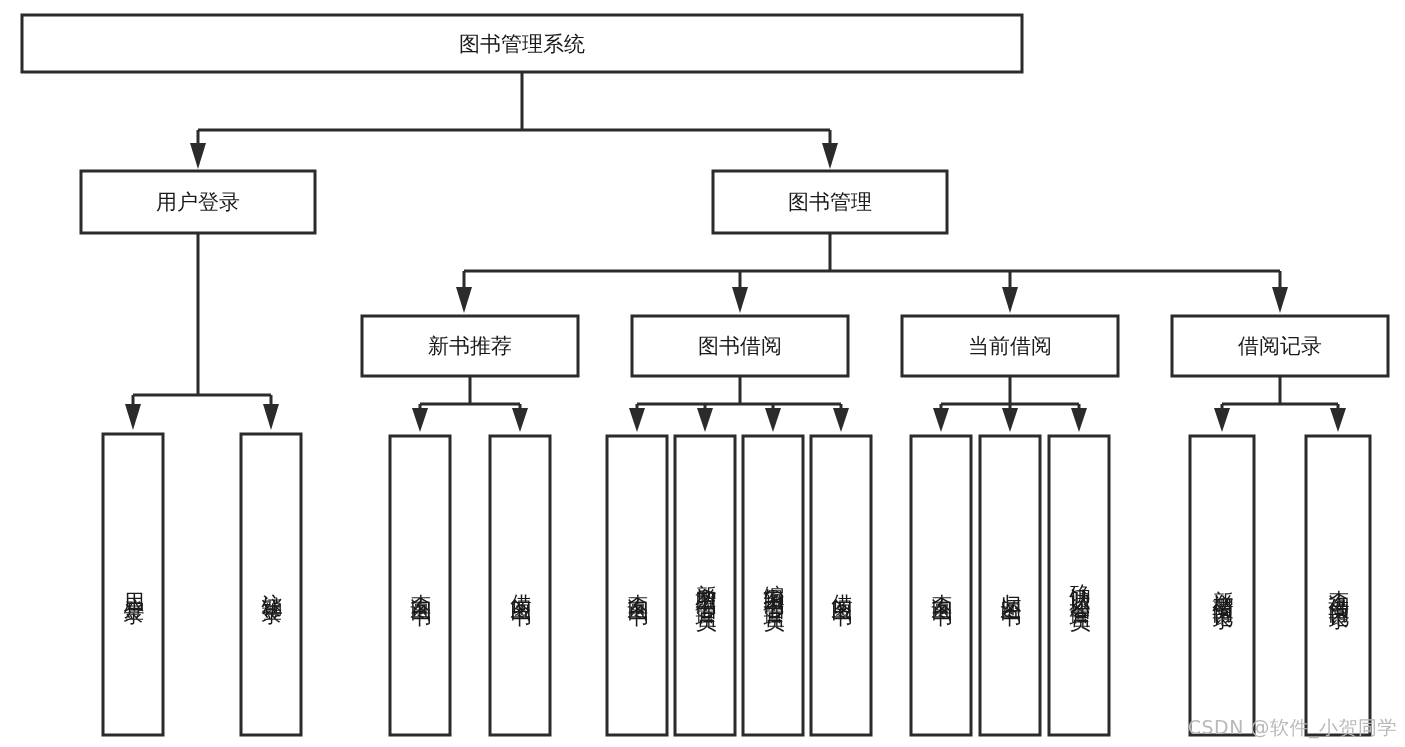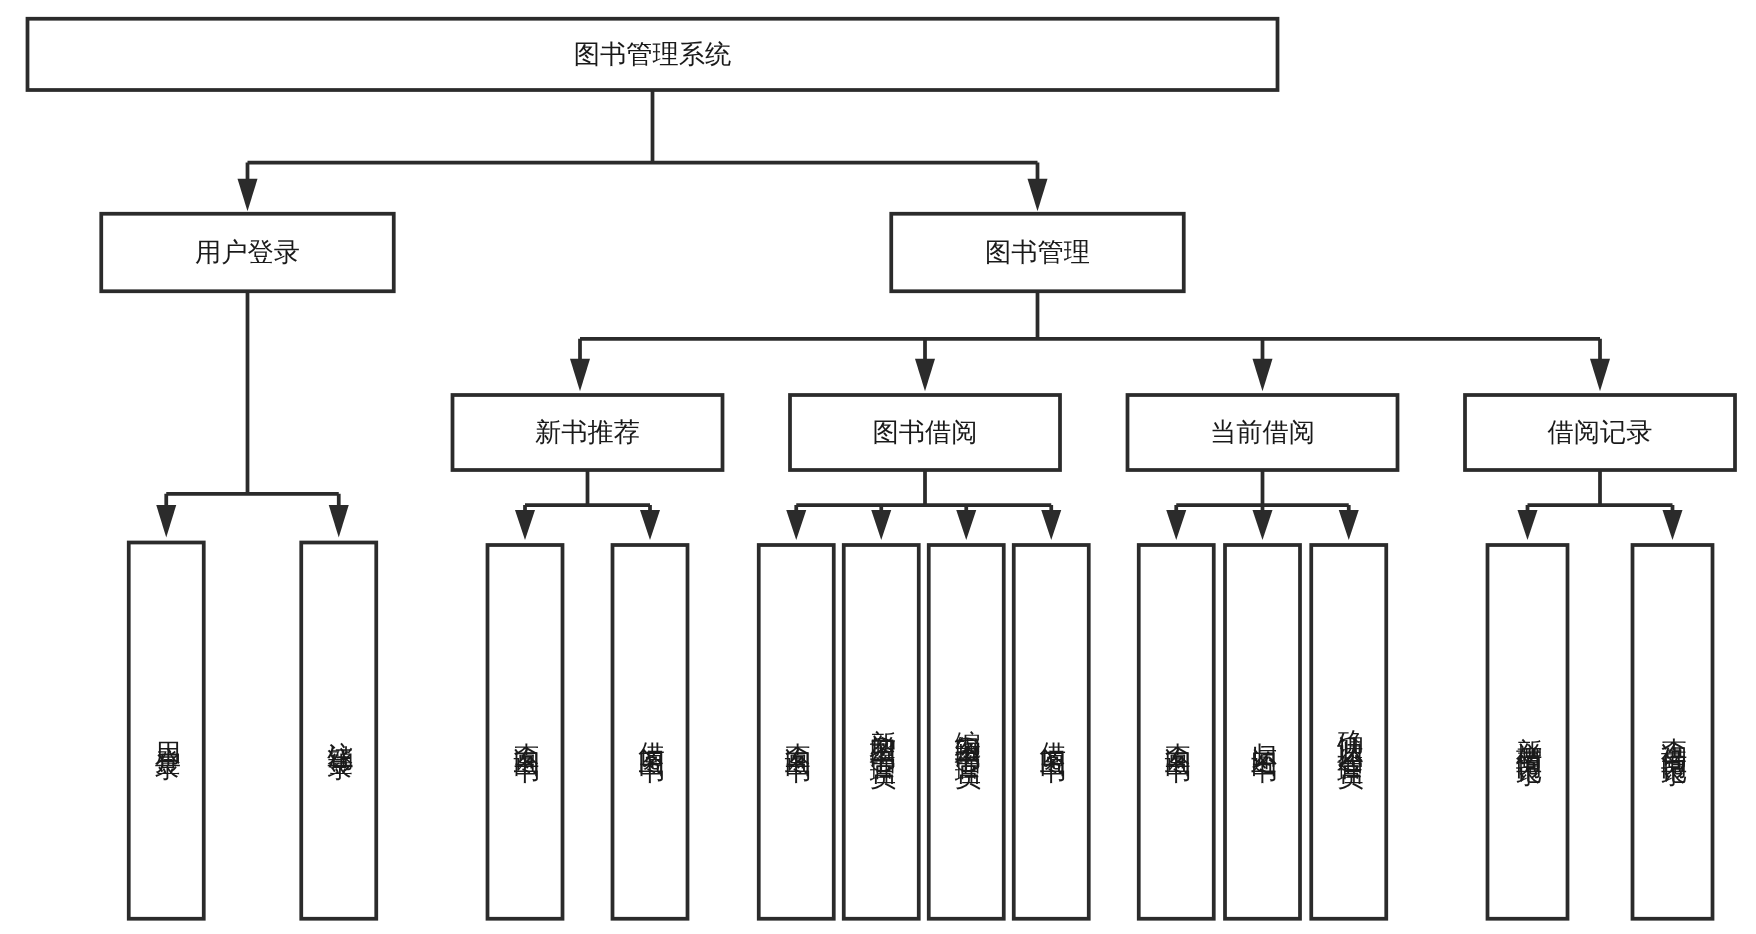--- a/index.html
+++ b/index.html
@@ -234,14 +234,15 @@
       <rect class="node-rect" x="1190" y="436" width="64" height="299"></rect>
       <text class="node-label-v" x="1222" y="585">新增借阅记录</text>
     </g>
     <g>
       <rect class="node-rect" x="1306" y="436" width="64" height="299"></rect>
       <text class="node-label-v" x="1338" y="585">查询借阅记录</text>
     </g>
 
   </svg>
 
+  <div class="watermark-text">CSDN @软件_小贺同学</div>
 
 </div>
 
 </body></html>

